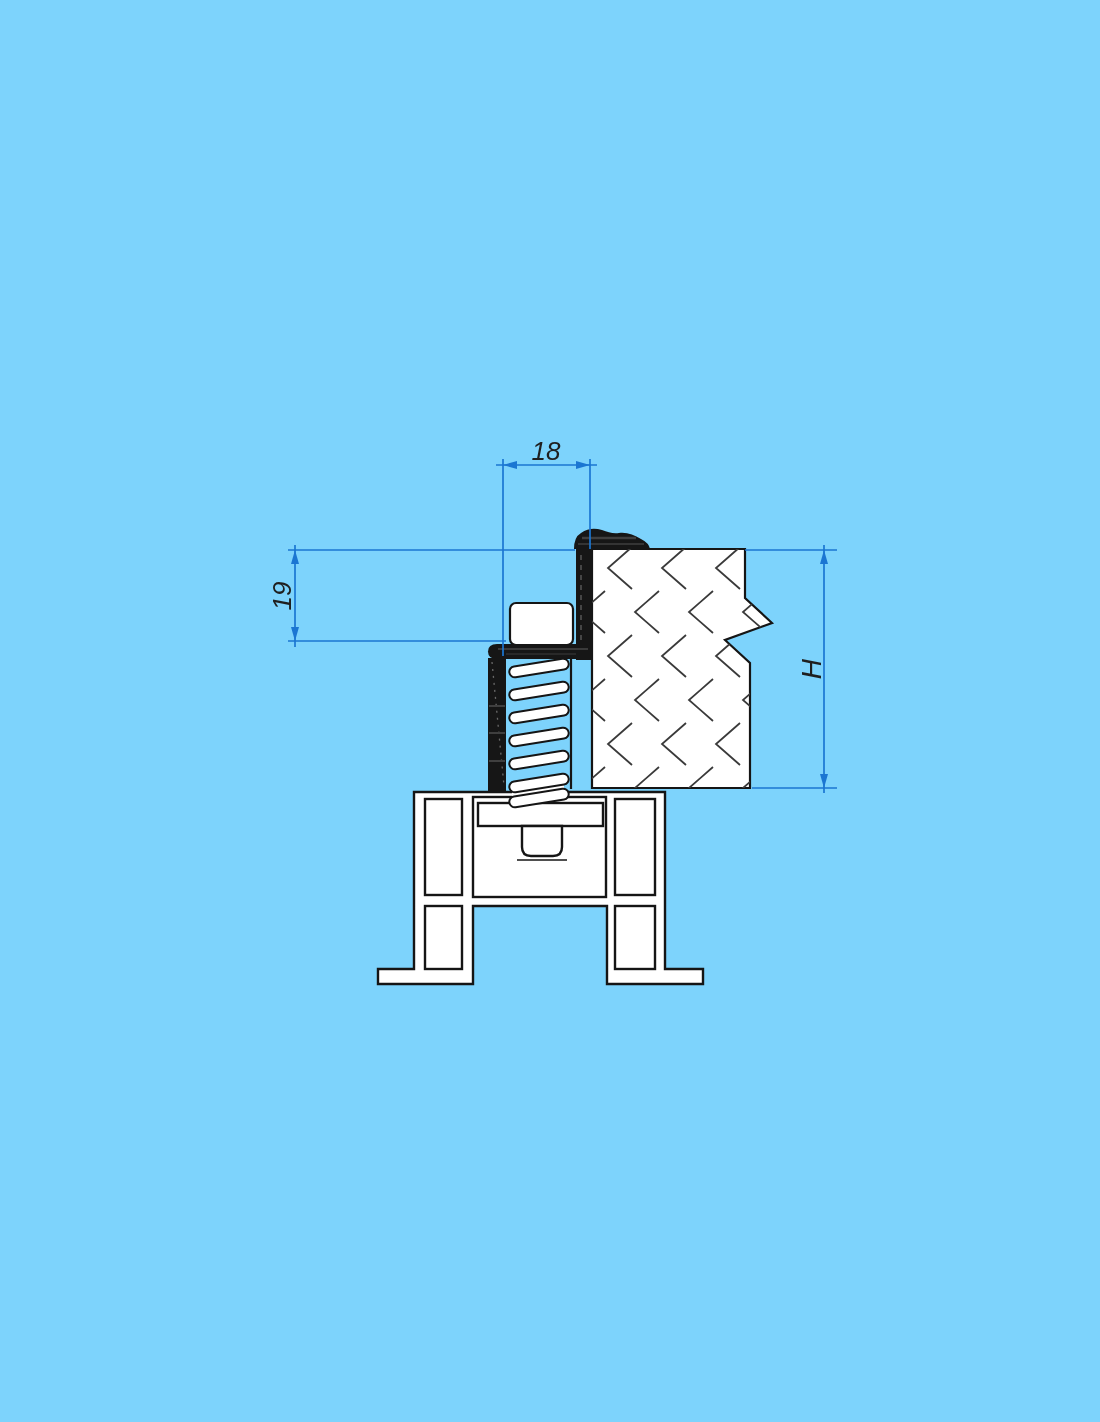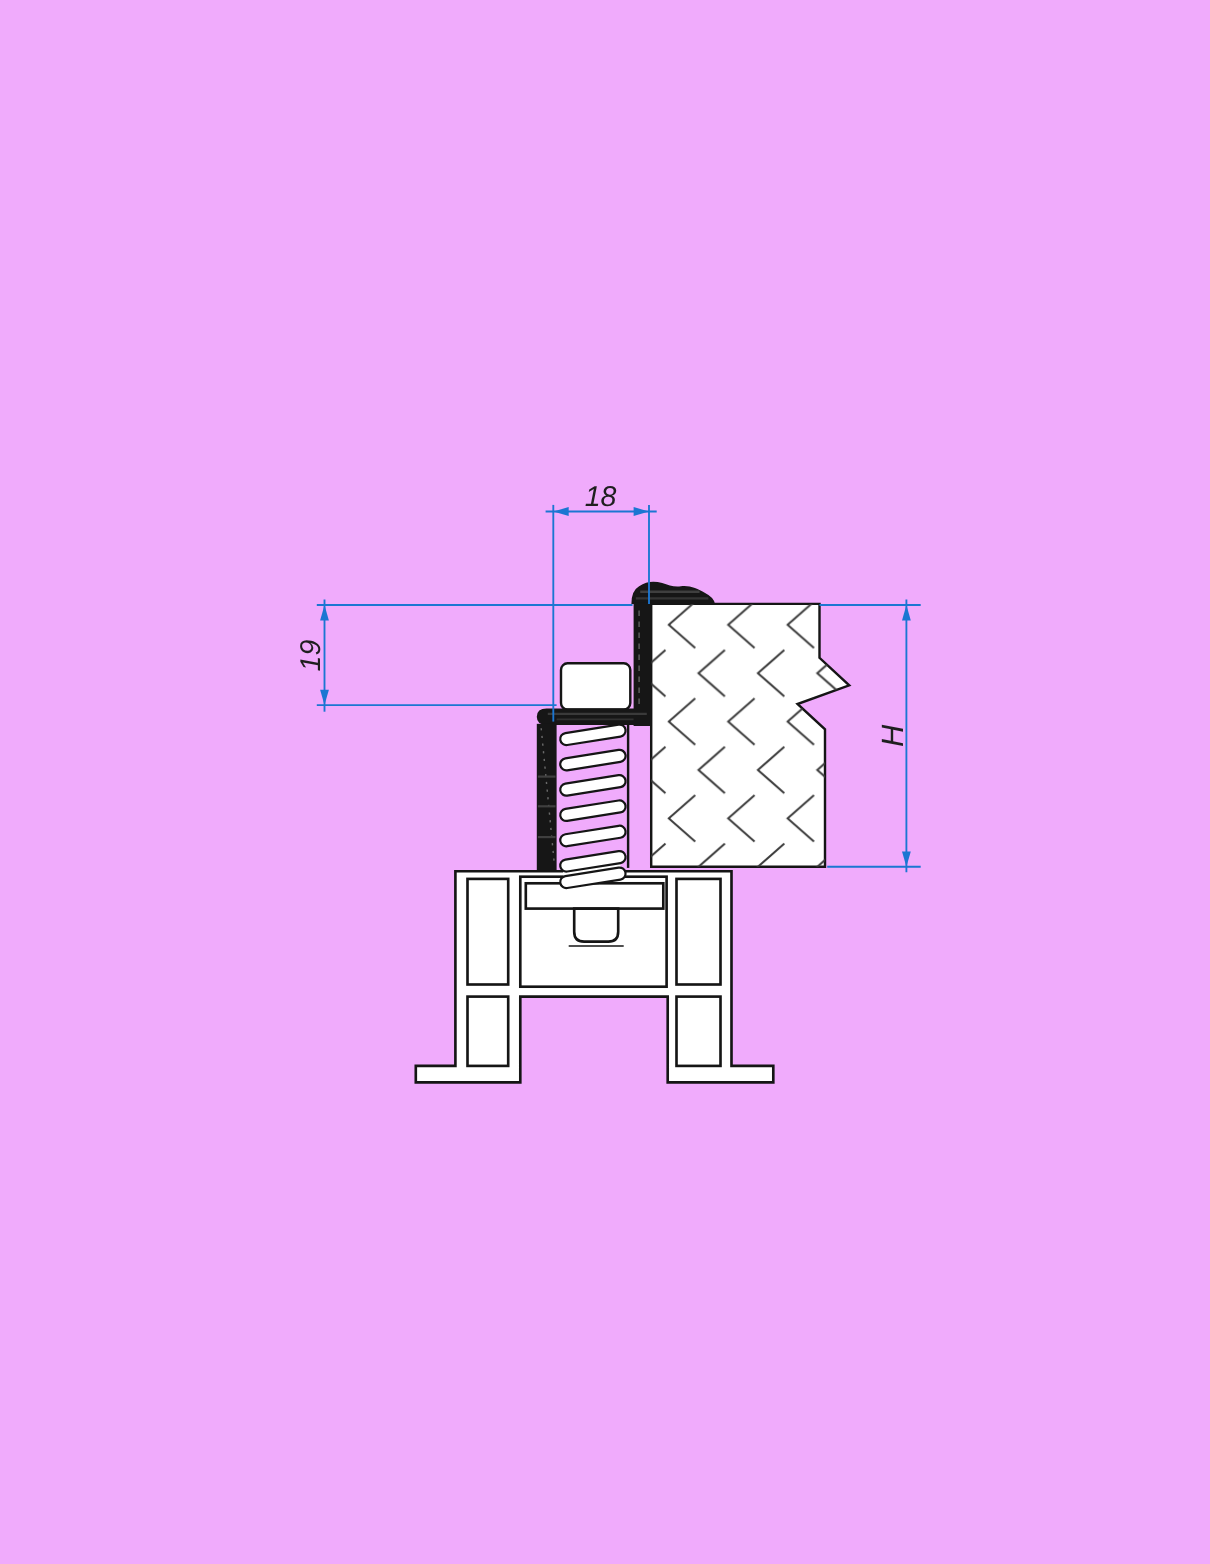--- a/index.html
+++ b/index.html
@@ -1,19 +1,19 @@
 <!DOCTYPE html>
 <html><head>
 <meta charset="utf-8">
 <style>
   html,body{margin:0;padding:0;background:#ffffff;}
   .canvas{
     position:relative;
     width:1100px;height:1422px;
-    background:#f0abfc;
+    background:#7dd3fc;
     font-family:"Liberation Sans", sans-serif;
     overflow:hidden;
   }
   svg{display:block;}
   .dim-text{
     font-family:"Liberation Sans", sans-serif;
     font-style:italic;
     font-weight:400;
   }
 </style>

